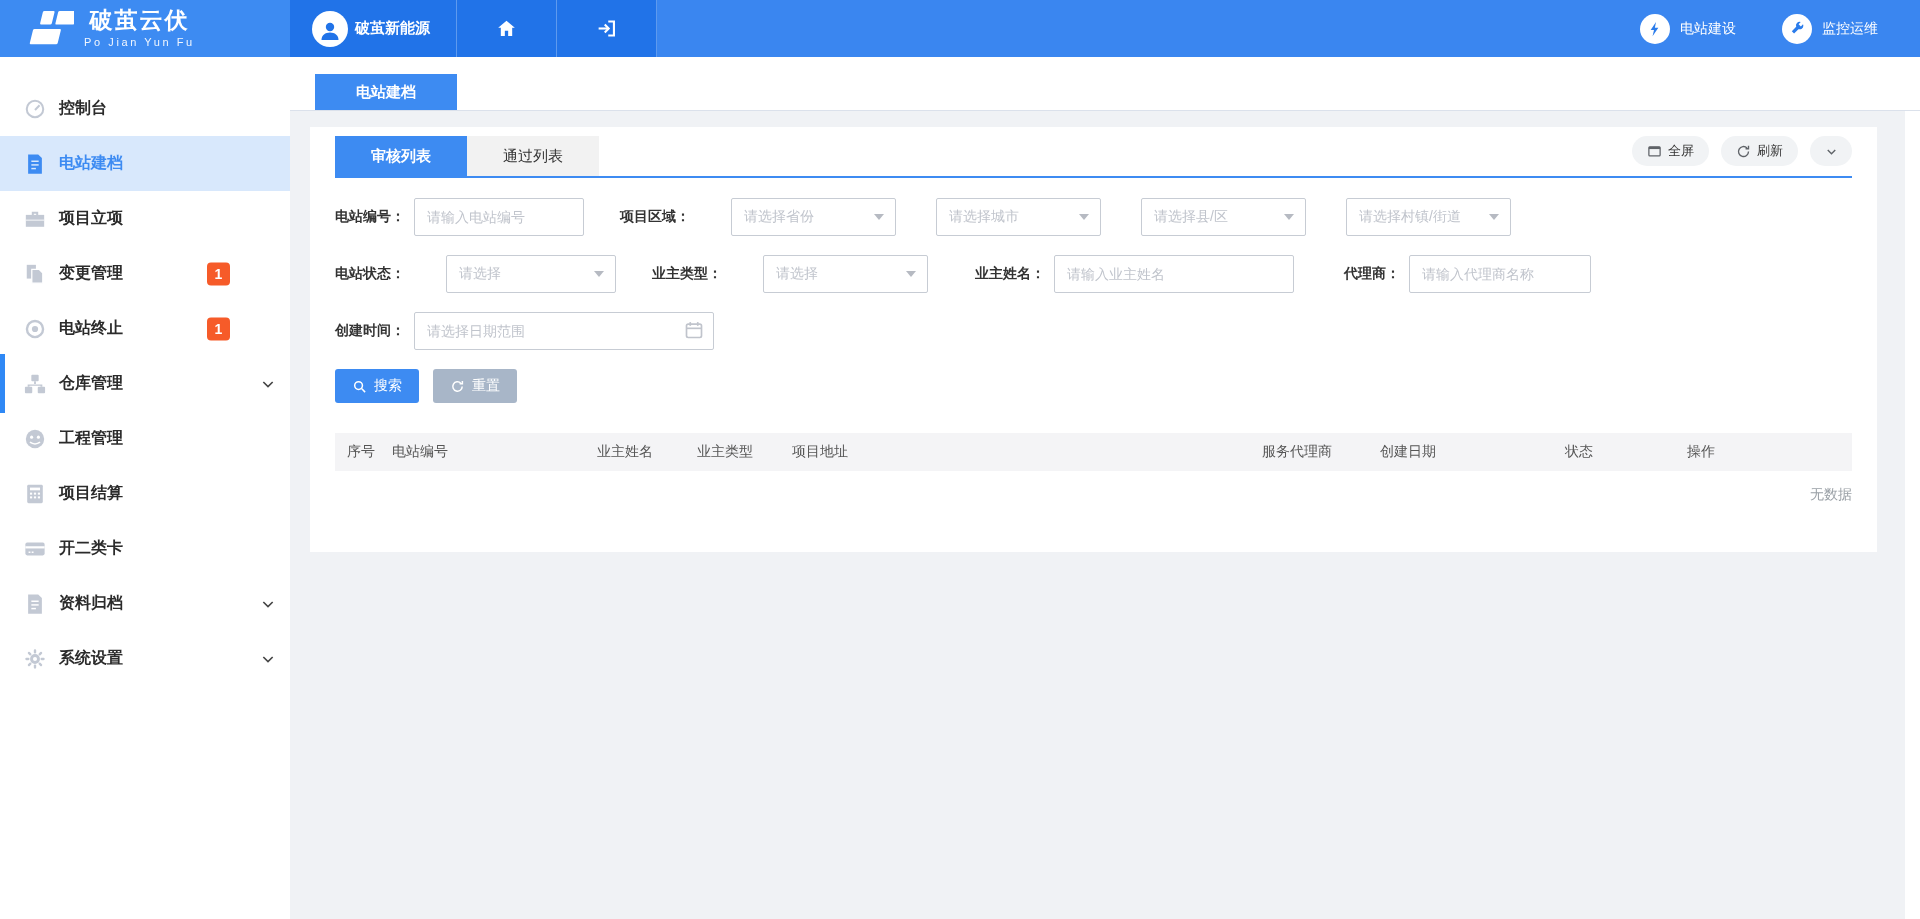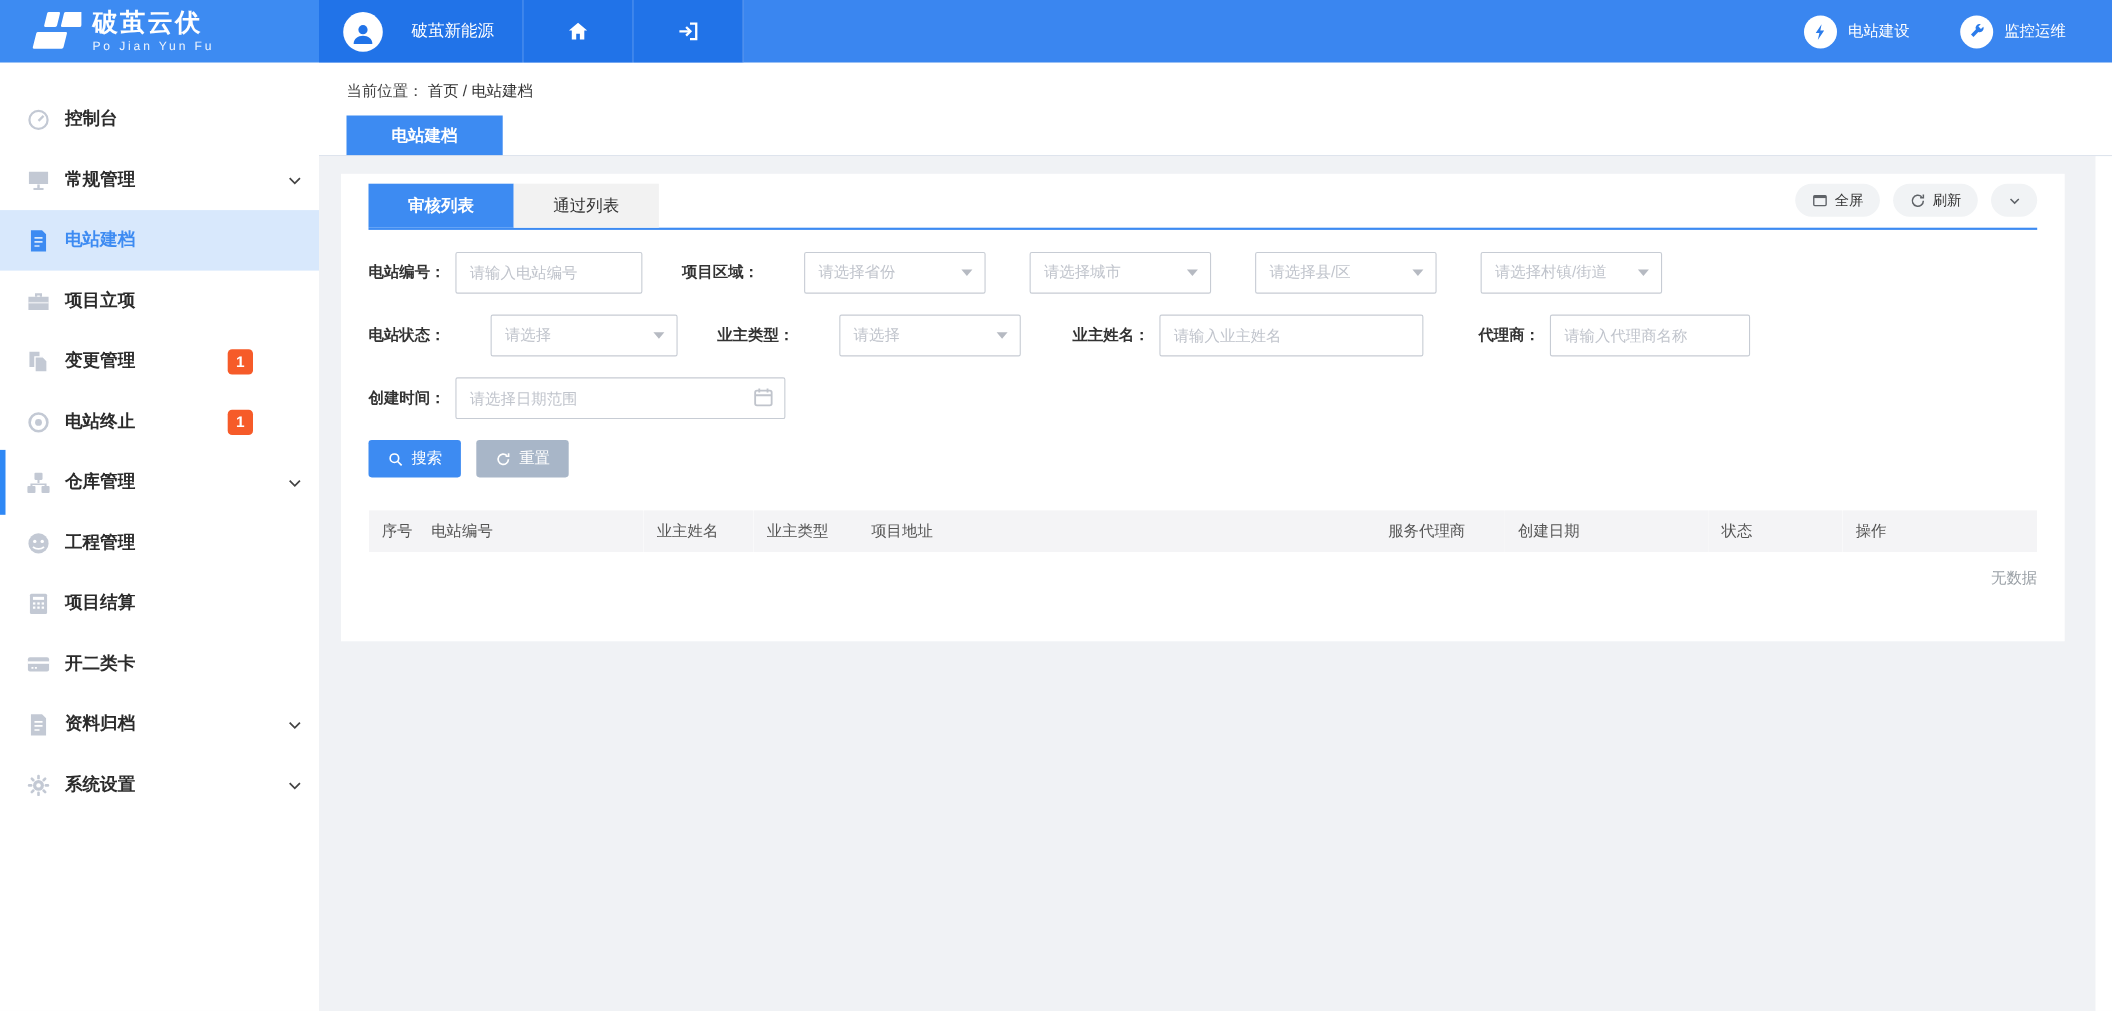--- a/index.html
+++ b/index.html
@@ -5,32 +5,32 @@
   * { margin:0; padding:0; box-sizing:border-box; }
   html,body { width:1920px; height:919px; overflow:hidden;
     font-family:"Liberation Sans","DejaVu Sans",sans-serif; background:#f0f2f5; }
   svg { display:block; width:100%; height:100%; }
 
   
   .header { display:flex; height:57px; }
   .logo-block { width:290px; background:#3d8bf2; display:flex; align-items:center;
     padding-left:20px; flex-shrink:0; }
   .logo-mark { width:54px; height:40px; margin-right:10px; }
-  .brand-cn { font-size:23px; color:#fff; font-weight:700; letter-spacing:2px; line-height:1; }
+  .brand-cn { font-size:23px; color:#fff; font-weight:700; letter-spacing:2px; line-height:1;text-align:center; }
   .brand-en { font-size:11px; color:rgba(255,255,255,.92); letter-spacing:2.6px; margin-top:4px; }
 
   .topbar { flex:1; background:#3a86f0; display:flex; align-items:stretch; min-width:0; }
   .tb-sec { display:flex; align-items:center; justify-content:center; background:#2173e8;
     border-right:1px solid rgba(255,255,255,.28); cursor:pointer; }
   .tb-user { padding:0 26px 0 22px; }
   .tb-btn { width:100px; }
   .avatar { width:36px; height:36px; border-radius:50%; background:#fff; display:flex;
     align-items:center; justify-content:center; overflow:hidden; }
   .avatar svg { width:24px; height:24px; color:#2173e8; margin-top:4px; }
-  .tb-company { color:#fff; font-size:15px; margin-left:26px; white-space:nowrap; }
+  .tb-company { color:#fff; font-size:15px; margin-left:7px; white-space:nowrap;font-weight:bold; }
   .tb-ico { width:21px; height:21px; color:#fff; }
   .tb-right { margin-left:auto; display:flex; align-items:center; gap:46px; padding-right:42px; }
   .tb-mod { display:flex; align-items:center; gap:10px; color:#fff; font-size:14px; cursor:pointer; }
   .tb-circ { width:30px; height:30px; border-radius:50%; background:#fff; display:flex;
     align-items:center; justify-content:center; }
   .tb-circ svg { width:16px; height:16px; color:#2b7ceb; }
 
   
   .main { display:flex; height:862px; }
   .sidebar { width:290px; background:#fff; padding-top:24px; flex-shrink:0; }
@@ -179,35 +179,20 @@
     <div class="side-item">
       <span class="s-icon">
         <svg viewBox="0 0 24 24" fill="none" stroke="currentColor" stroke-width="2.2">
           <circle cx="12" cy="12" r="9"></circle>
             <line x1="12" y1="13" x2="17" y2="8"></line>
         </svg>
         </span>
       <span class="s-label">控制台</span>
     </div>
 
-    <div class="side-item">
-      <span class="s-icon">
-        <svg viewBox="0 0 24 24" fill="currentColor">
-          <path d="M2.5 3.5h19v12h-19z"></path>
-            <rect x="10.8" y="16" width="2.4" height="4"></rect>
-            <rect x="7" y="19.5" width="10" height="2"></rect>
-        </svg>
-        </span>
-      <span class="s-label">常规管理</span>
-      <span class="s-chev">
-        <svg viewBox="0 0 24 24" fill="none" stroke="currentColor" stroke-width="2.4">
-            <polyline points="5 9 12 16 19 9"></polyline>
-          </svg>
-        </span>
-    </div>
 
     <div class="side-item active">
       <span class="s-icon">
         <svg viewBox="0 0 24 24" fill="currentColor">
           <path d="M4.5 1.5h11l4 4v17h-15z"></path>
           <g stroke="#d8e8fc" stroke-width="1.6">
               <line x1="8" y1="9" x2="16" y2="9"></line>
               <line x1="8" y1="13" x2="16" y2="13"></line>
               <line x1="8" y1="17" x2="13" y2="17"></line>
             </g>
@@ -347,24 +332,20 @@
       <span class="s-chev">
         <svg viewBox="0 0 24 24" fill="none" stroke="currentColor" stroke-width="2.4">
             <polyline points="5 9 12 16 19 9"></polyline>
           </svg>
         </span>
     </div>
   </div>
 
   <div class="content">
     <div class="top-white">
-      <div class="crumb">
-        <span>当前位置：</span>
-        <span class="c-path">首页 / 电站建档</span>
-      </div>
       <div class="page-tab">电站建档</div>
     </div>
 
     <div class="content-area">
       <div class="panel">
 
         <div class="panel-head">
           <div class="tabs">
             <div class="tab active">审核列表</div>
             <div class="tab inactive">通过列表</div>

